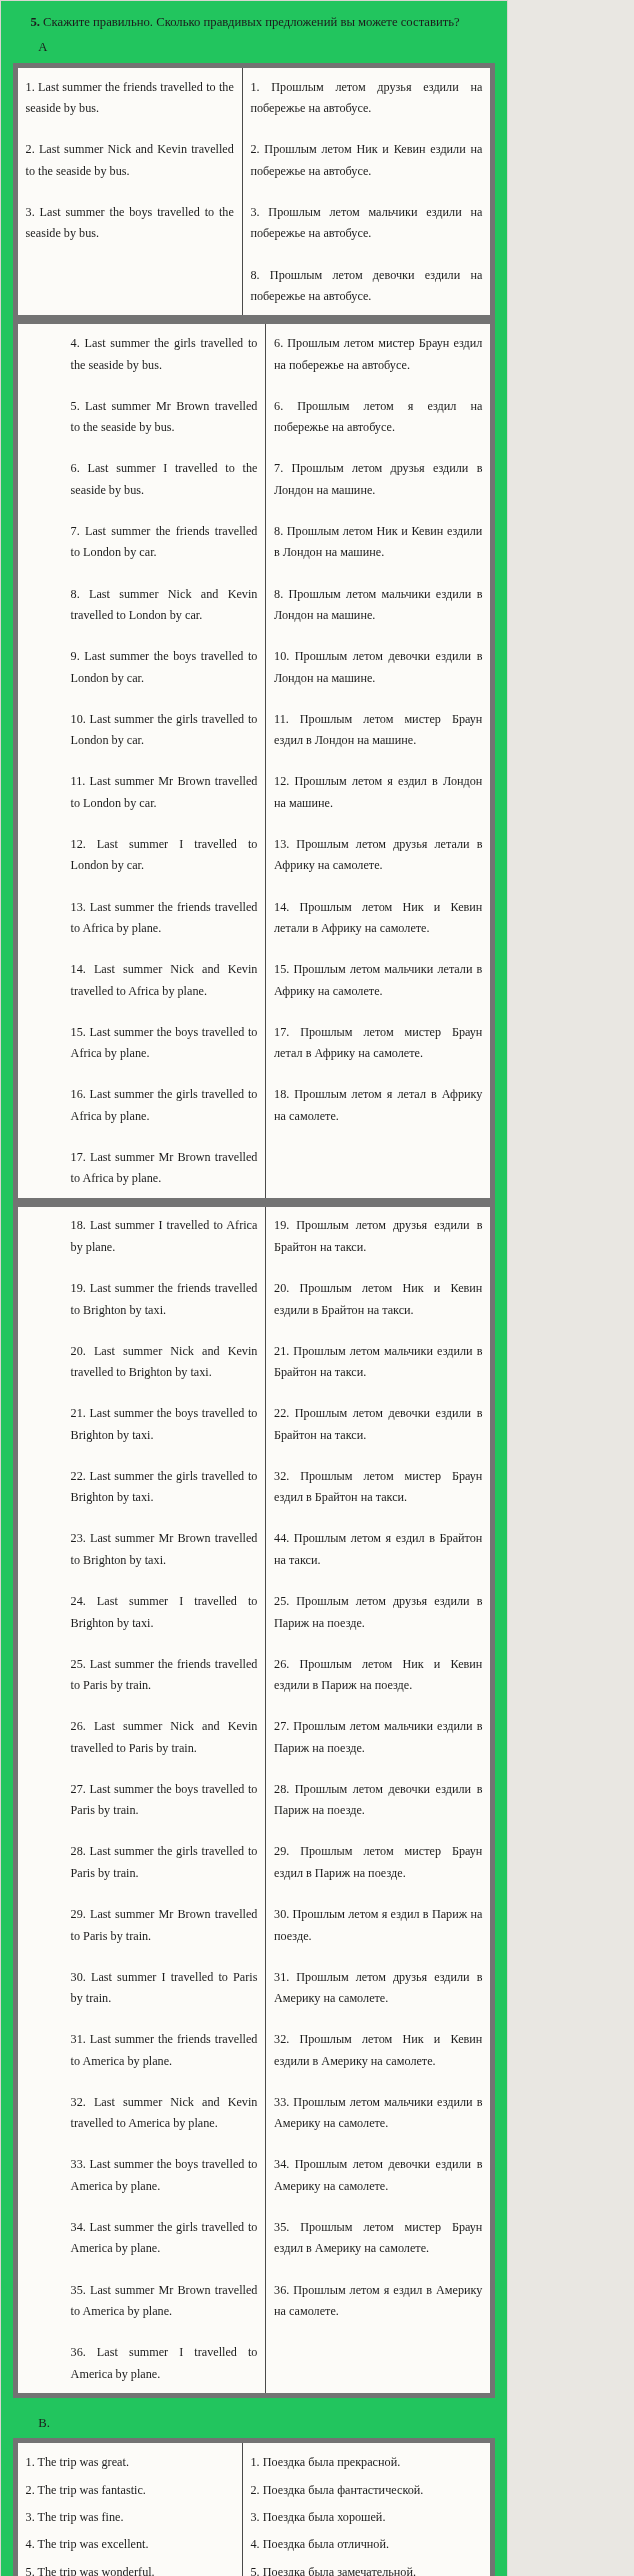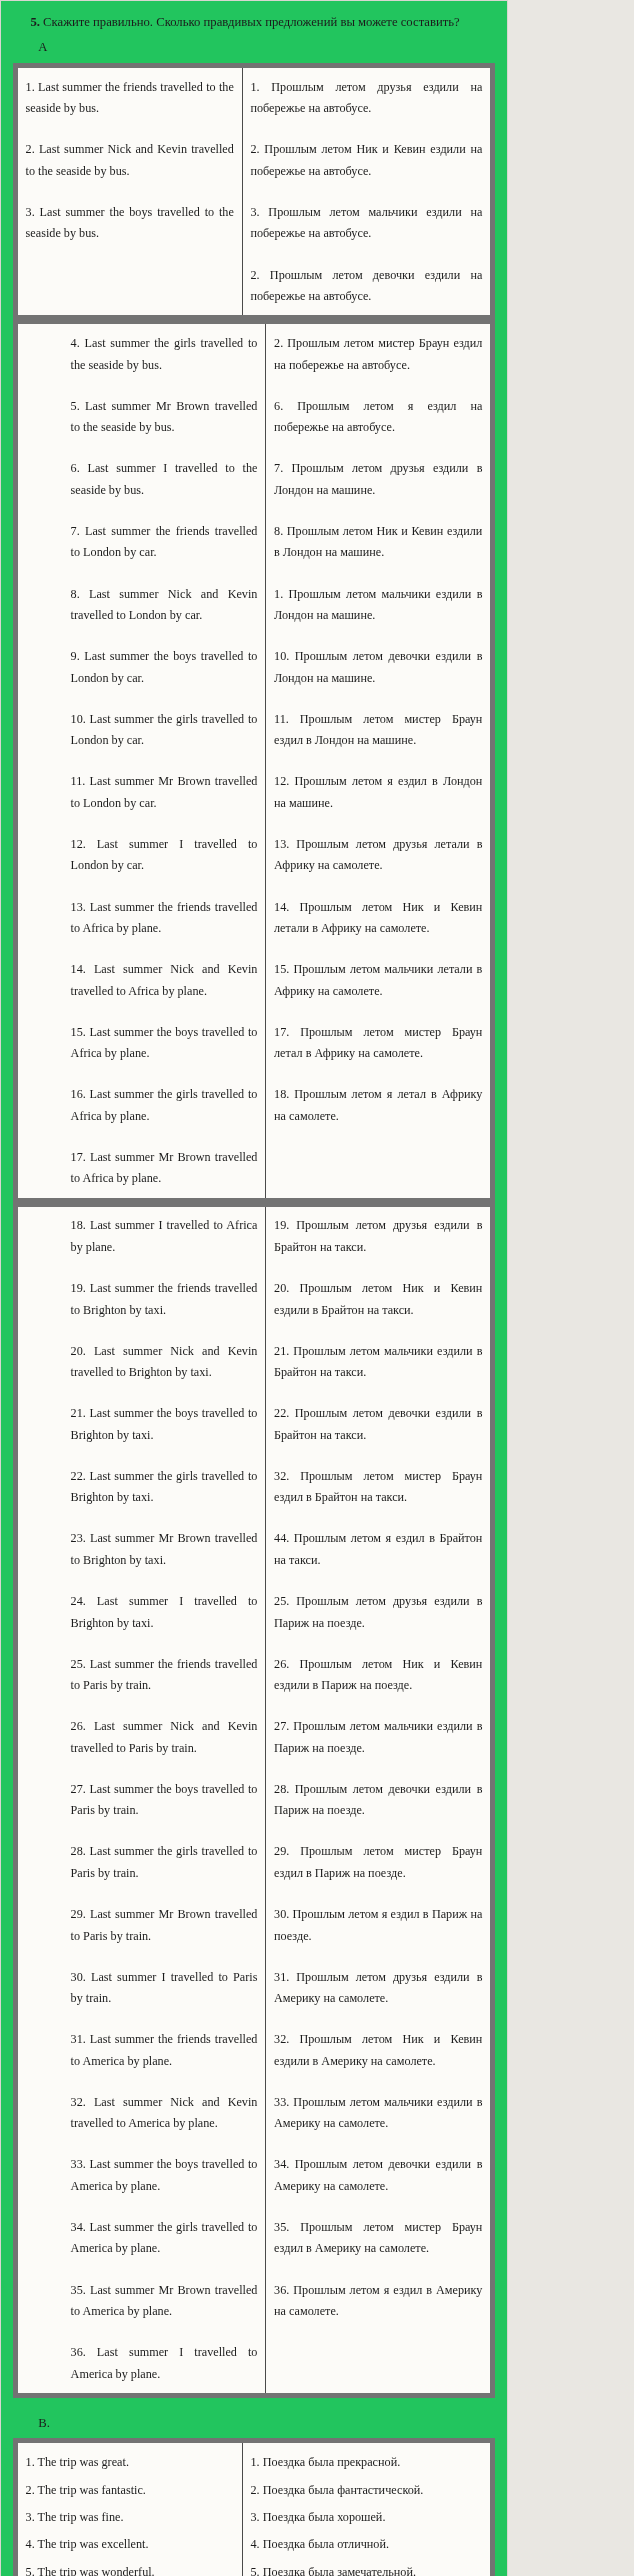--- a/index.html
+++ b/index.html
@@ -74,21 +74,21 @@
 
     <p class="item">1. Last summer the friends travelled to the seaside by bus.</p>
         <p class="item">2. Last summer Nick and Kevin travelled to the seaside by bus.</p>
         <p class="item">3. Last summer the boys travelled to the seaside by bus.</p>
       </div>
     <div class="col col-ru">
 
     <p class="item">1. Прошлым летом друзья ездили на побережье на автобусе.</p>
         <p class="item">2. Прошлым летом Ник и Кевин ездили на побережье на автобусе.</p>
         <p class="item">3. Прошлым летом мальчики ездили на побережье на автобусе.</p>
-        <p class="item">2. Прошлым летом девочки ездили на побережье на автобусе.</p>
+        <p class="item">8. Прошлым летом девочки ездили на побережье на автобусе.</p>
       </div>
   </div>
 
   <div class="box">
     <div class="col col-en">
 
     <p class="item">4. Last summer the girls travelled to the seaside by bus.</p>
         <p class="item">5. Last summer Mr Brown travelled to the seaside by bus.</p>
         <p class="item">6. Last summer I travelled to the seaside by bus.</p>
         <p class="item">7. Last summer the friends travelled to London by car.</p>
@@ -98,25 +98,25 @@
         <p class="item">11. Last summer Mr Brown travelled to London by car.</p>
         <p class="item">12. Last summer I travelled to London by car.</p>
         <p class="item">13. Last summer the friends travelled to Africa by plane.</p>
         <p class="item">14. Last summer Nick and Kevin travelled to Africa by plane.</p>
         <p class="item">15. Last summer the boys travelled to Africa by plane.</p>
         <p class="item">16. Last summer the girls travelled to Africa by plane.</p>
         <p class="item">17. Last summer Mr Brown travelled to Africa by plane.</p>
       </div>
     <div class="col col-ru">
 
-    <p class="item">2. Прошлым летом мистер Браун ездил на побережье на автобусе.</p>
+    <p class="item">6. Прошлым летом мистер Браун ездил на побережье на автобусе.</p>
         <p class="item">6. Прошлым летом я ездил на побережье на автобусе.</p>
         <p class="item">7. Прошлым летом друзья ездили в Лондон на машине.</p>
         <p class="item">8. Прошлым летом Ник и Кевин ездили в Лондон на машине.</p>
-        <p class="item">1. Прошлым летом мальчики ездили в Лондон на машине.</p>
+        <p class="item">8. Прошлым летом мальчики ездили в Лондон на машине.</p>
         <p class="item">10. Прошлым летом девочки ездили в Лондон на машине.</p>
         <p class="item">11. Прошлым летом мистер Браун ездил в Лондон на машине.</p>
         <p class="item">12. Прошлым летом я ездил в Лондон на машине.</p>
         <p class="item">13. Прошлым летом друзья летали в Африку на самолете.</p>
         <p class="item">14. Прошлым летом Ник и Кевин летали в Африку на самолете.</p>
         <p class="item">15. Прошлым летом мальчики летали в Африку на самолете.</p>
         <p class="item">17. Прошлым летом мистер Браун летал в Африку на самолете.</p>
         <p class="item">18. Прошлым летом я летал в Африку на самолете.</p>
       </div>
   </div>

